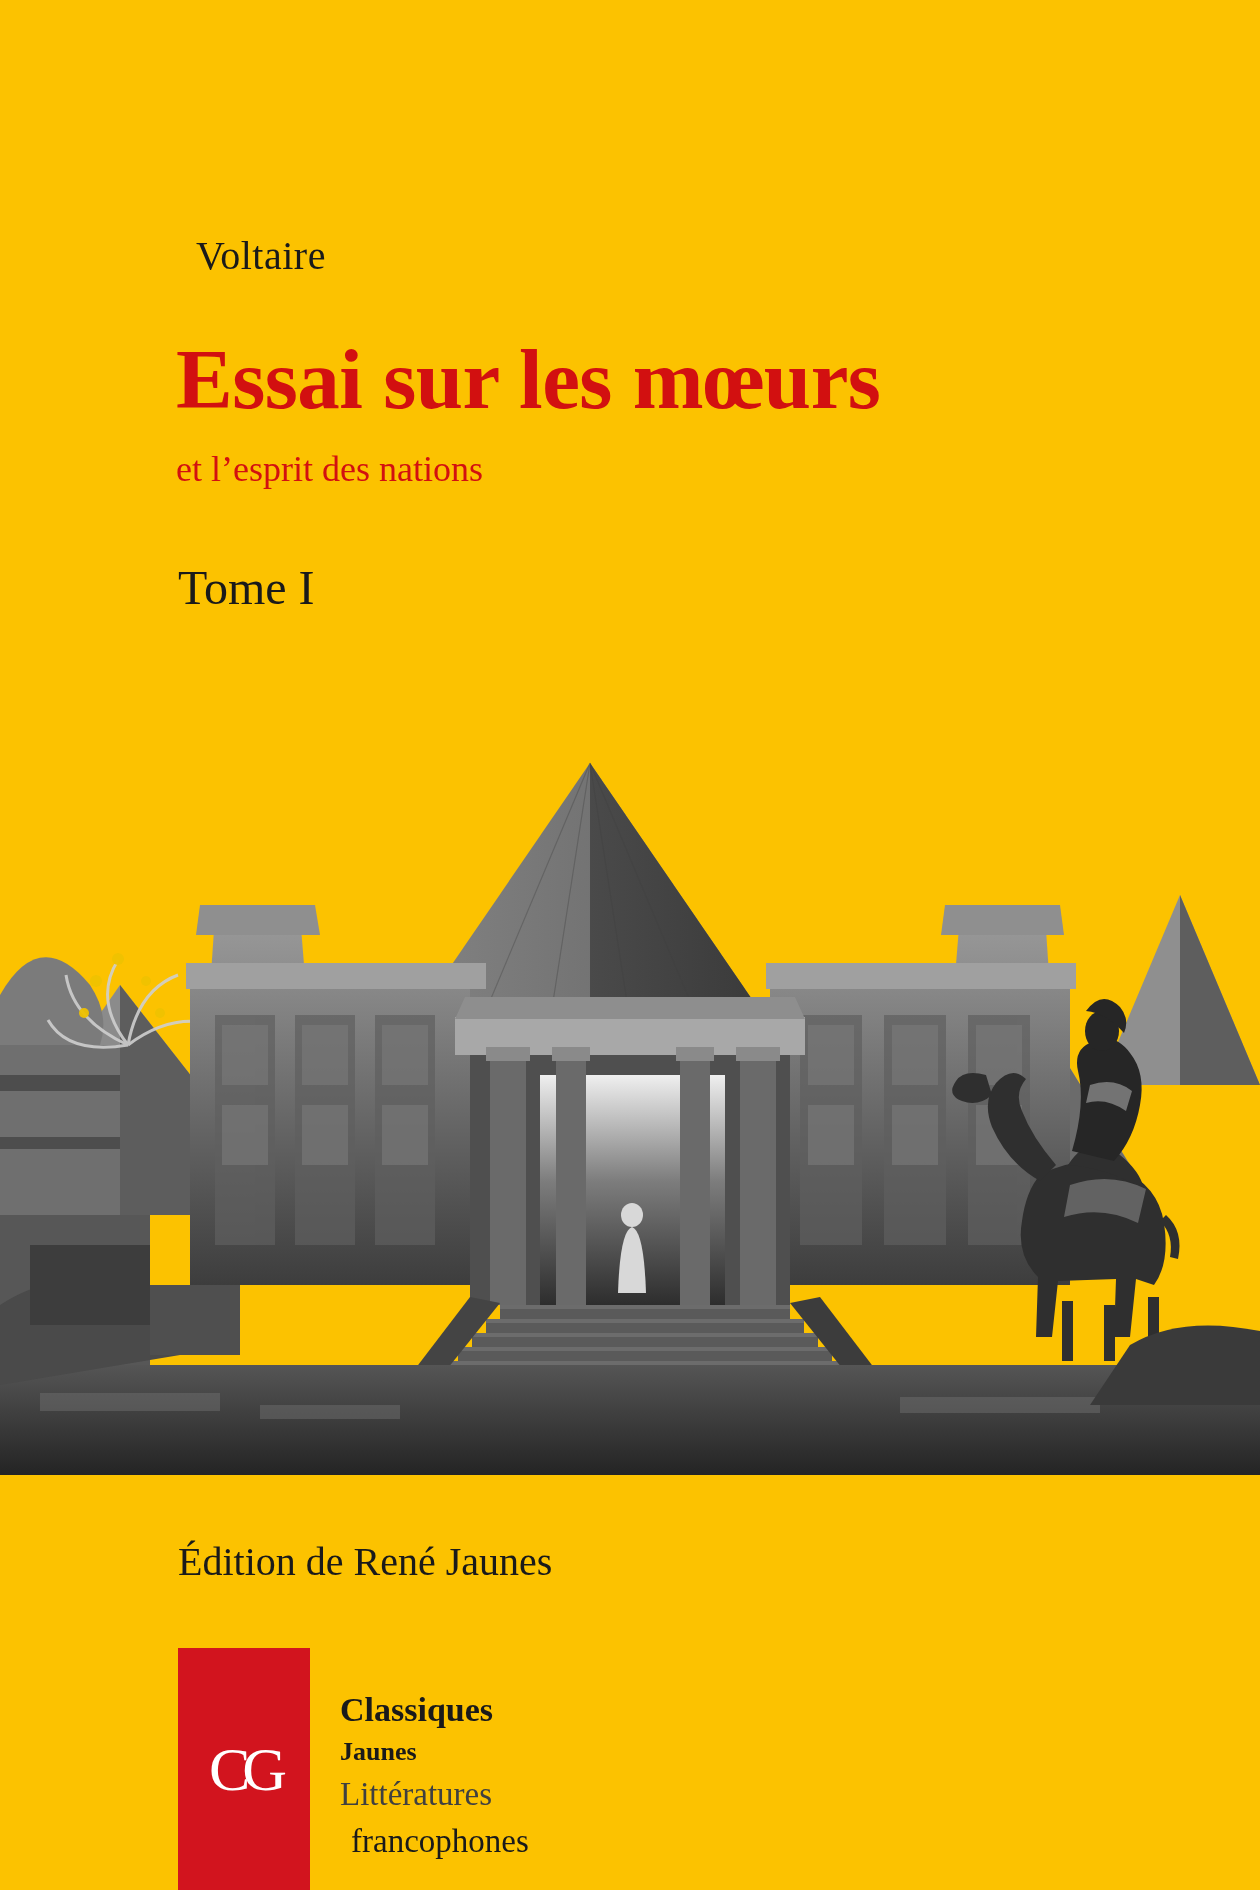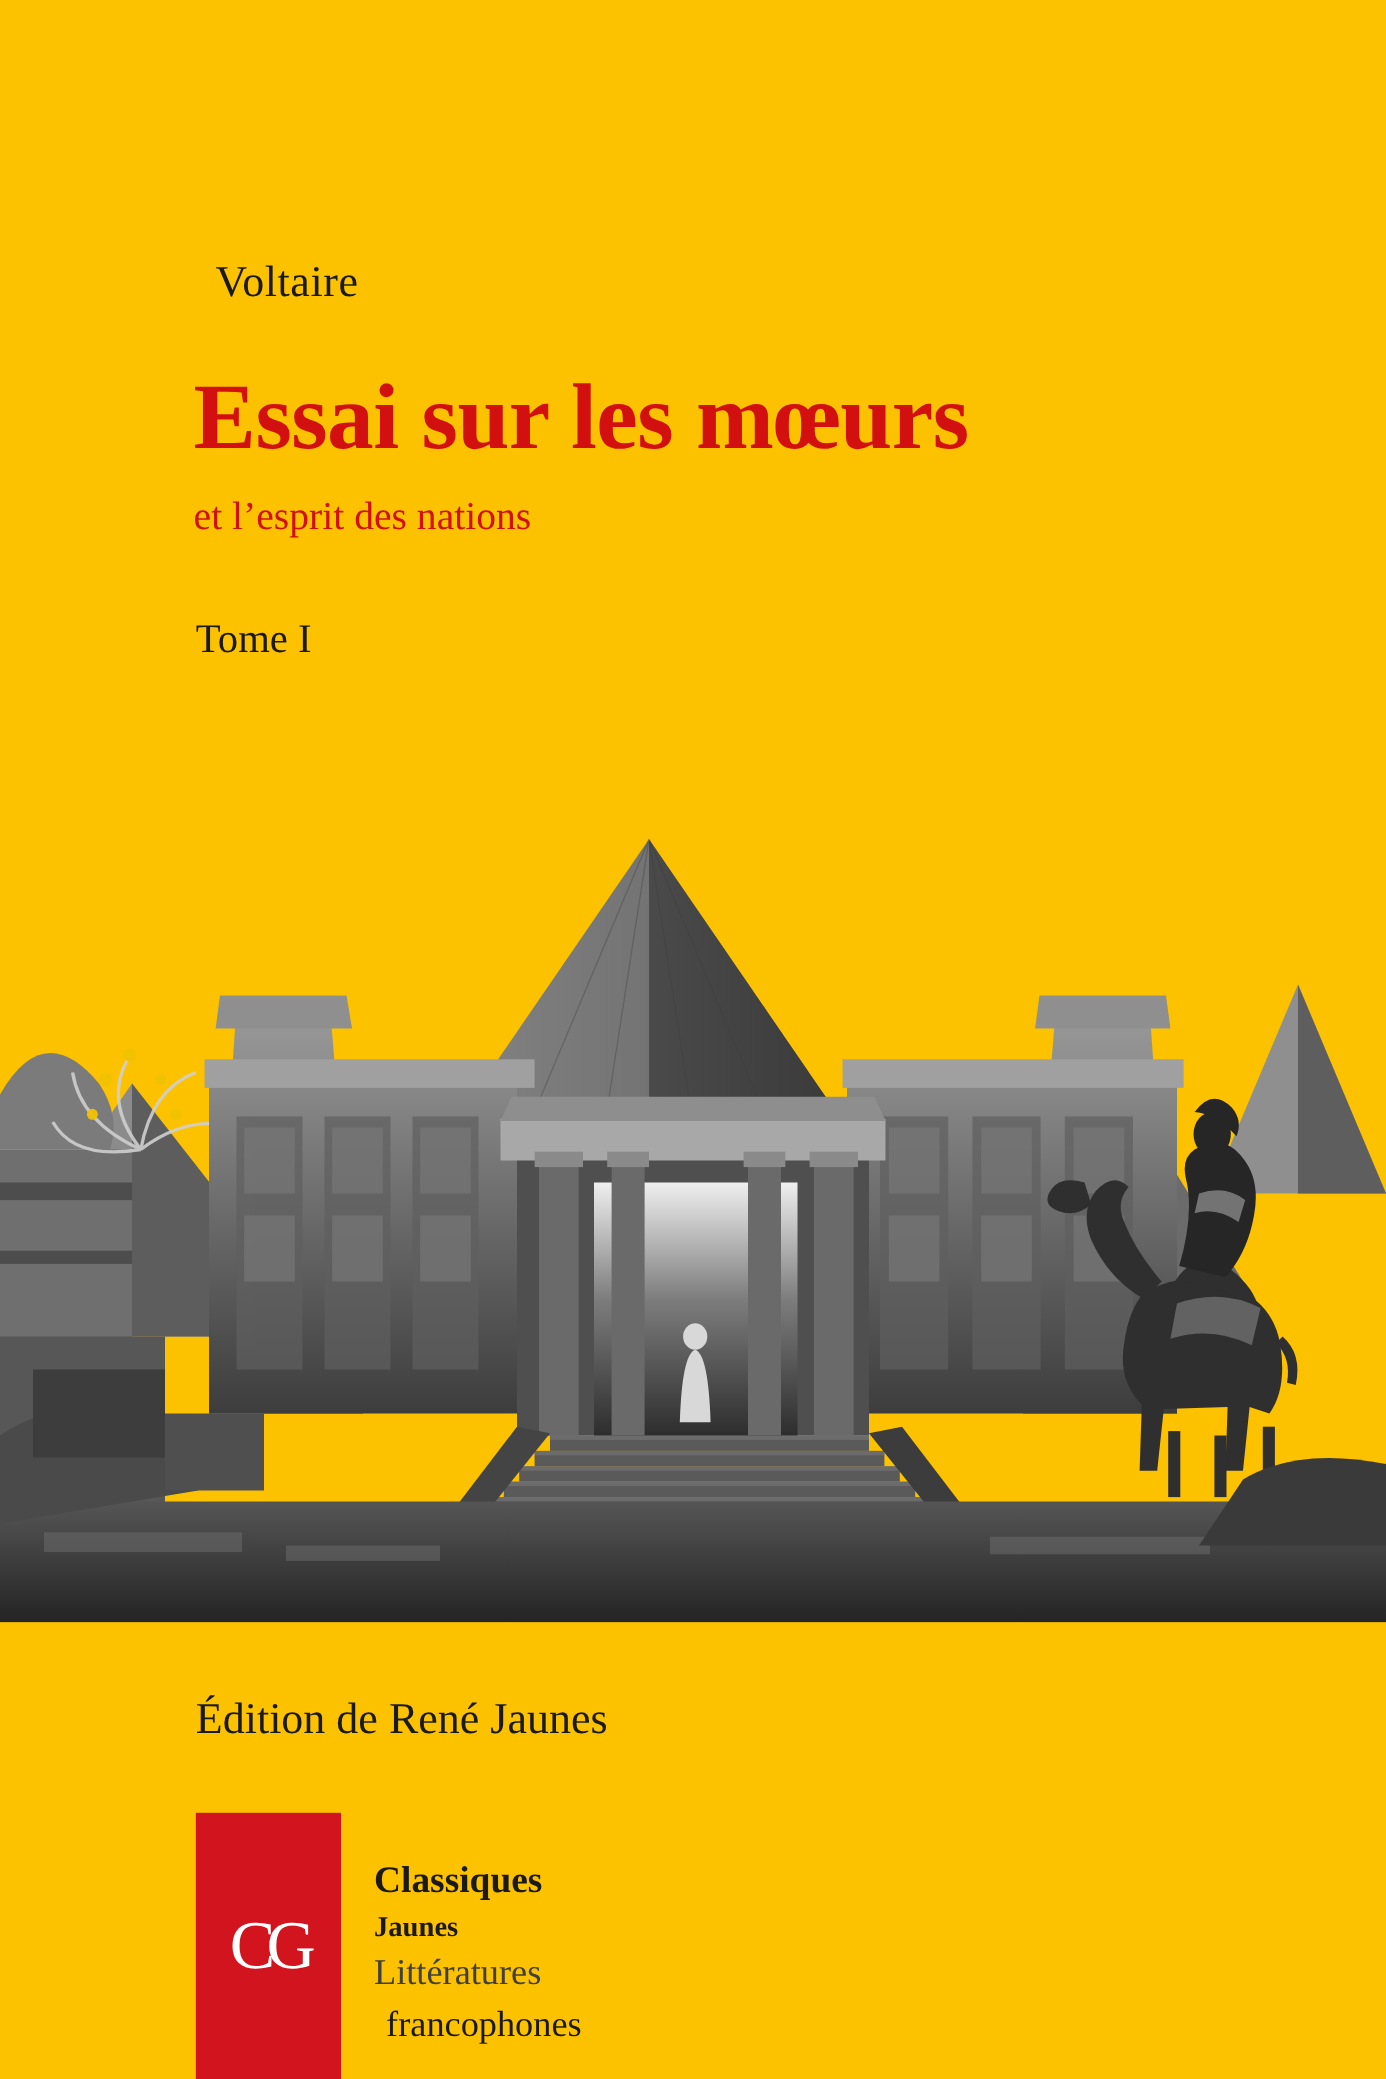--- a/index.html
+++ b/index.html
@@ -41,21 +41,21 @@
     left: 176px;
     top: 448px;
     font-size: 36px;
     color: #d21010;
     white-space: nowrap;
   }
   .tome {
     position: absolute;
     left: 178px;
     top: 560px;
-    font-size: 37px;
+    font-size: 48px;
     color: #1a1a1a;
     text-align: right;
   }
 
   
   .illus {
     position: absolute;
     left: 0;
     top: 745px;
     width: 1260px;

